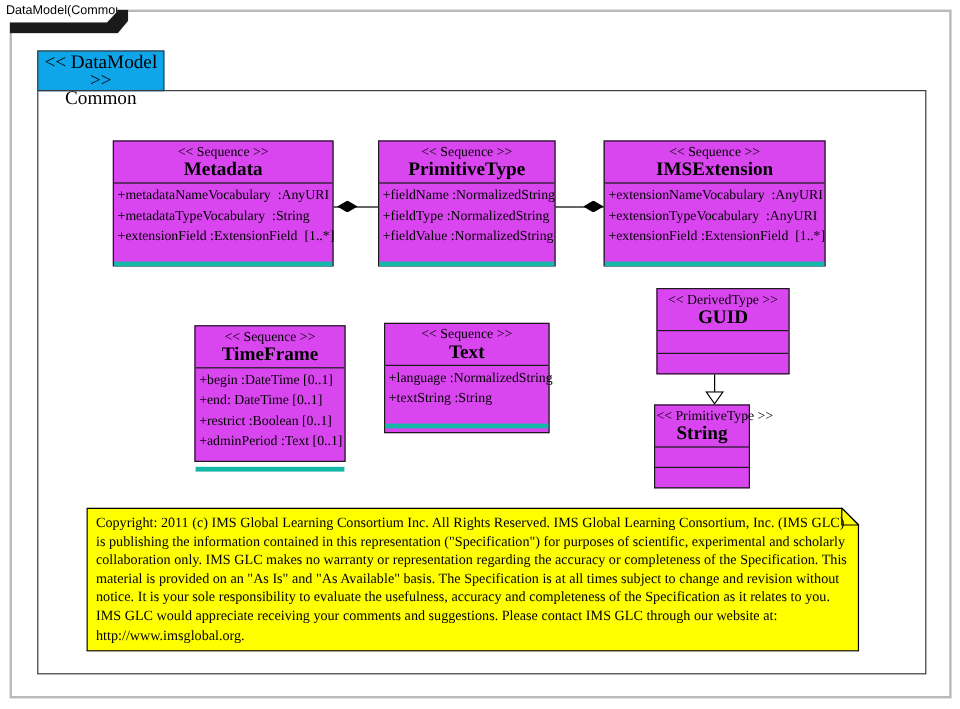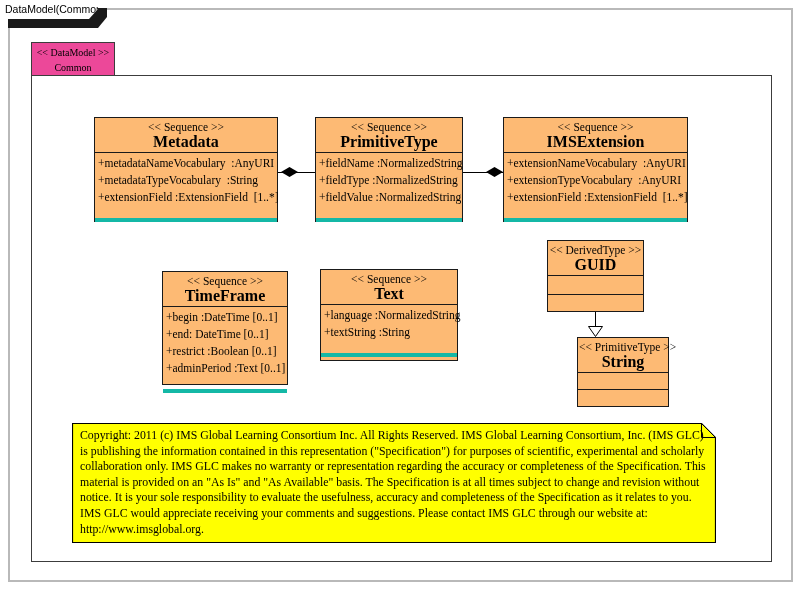--- a/index.html
+++ b/index.html
@@ -18,31 +18,31 @@
     clip-path:polygon(0 0, 100% 0, 100% 45%, calc(100% - 9px) 100%, 0 100%);
   }
   .frame-tab-inner {
     position:absolute; left:1px; top:1px; width:97px; height:18px; background:#ffffff;
     clip-path:polygon(0 0, 100% 0, 100% 45%, calc(100% - 9px) 100%, 0 100%);
     font-family:"Liberation Sans", sans-serif; font-size:10.5px; line-height:17px;
     padding-left:4px; white-space:nowrap;
   }
   
   .pkg-tab {
-    position:absolute; left:31px; top:42px; width:84px; height:34px;
-    border:1px solid #3c3c3c; background:#ec4899; text-align:center;
-    font-size:10px; line-height:15px; padding-top:2px;
+    position:absolute; left:31px; top:42px; width:106px; height:34px;
+    border:1px solid #3c3c3c; background:#0ea5e9; text-align:center;
+    font-size:16px; line-height:15px; padding-top:2px;
   }
   .pkg-body {
     position:absolute; left:31px; top:75px; width:741px; height:487px;
     border:1px solid #3c3c3c; background:#ffffff;
   }
   
   .cls {
-    position:absolute; background:#fdba74; border:1px solid #1a1a1a;
+    position:absolute; background:#d946ef; border:1px solid #1a1a1a;
     display:flex; flex-direction:column;
   }
   .cls-head { border-bottom:1px solid #1a1a1a; text-align:center; padding:2px 1px 3px; }
   .stereo { font-size:11.5px; line-height:14px; white-space:nowrap; }
   .cname  { font-size:16px; font-weight:bold; line-height:15px; white-space:nowrap; }
   .attrs  { flex:1; border-bottom:4px solid #14b8a6; padding:2px 2px 12px 3px; overflow:visible; }
   .attr   { font-size:11.5px; line-height:17px; white-space:pre; }
   .ops    { height:13px; }
   .ops-16 { height:16px; }
   .comp-a { flex:1; border-bottom:1px solid #1a1a1a; }
@@ -136,30 +136,30 @@
       <div class="stereo">&lt;&lt; Sequence &gt;&gt;</div>
       <div class="cname">Text</div>
     </div>
     <div class="attrs">
       <div class="attr">+language :NormalizedString</div>
       <div class="attr">+textString :String</div>
     </div>
     <div class="ops ops-16"></div>
   </div>
 
-  <div class="cls" style="left:547px; top:240px; width:97px; height:72px;">
+  <div class="cls" style="left:547px; top:240px; width:111px; height:72px;">
     <div class="cls-head">
       <div class="stereo">&lt;&lt; DerivedType &gt;&gt;</div>
       <div class="cname">GUID</div>
     </div>
     <div class="comp-a"></div>
     <div class="comp-b"></div>
   </div>
 
-  <div class="cls" style="left:545px; top:337px; width:92px; height:70px;margin-left:32px;">
+  <div class="cls" style="left:545px; top:337px; width:80px; height:70px;">
     <div class="cls-head">
       <div class="stereo">&lt;&lt; PrimitiveType  &gt;&gt;</div>
       <div class="cname">String</div>
     </div>
     <div class="comp-a"></div>
     <div class="comp-b"></div>
   </div>
 
   <div>
     <div class="hline" style="left:278px; top:172px; width:37px;"></div>

